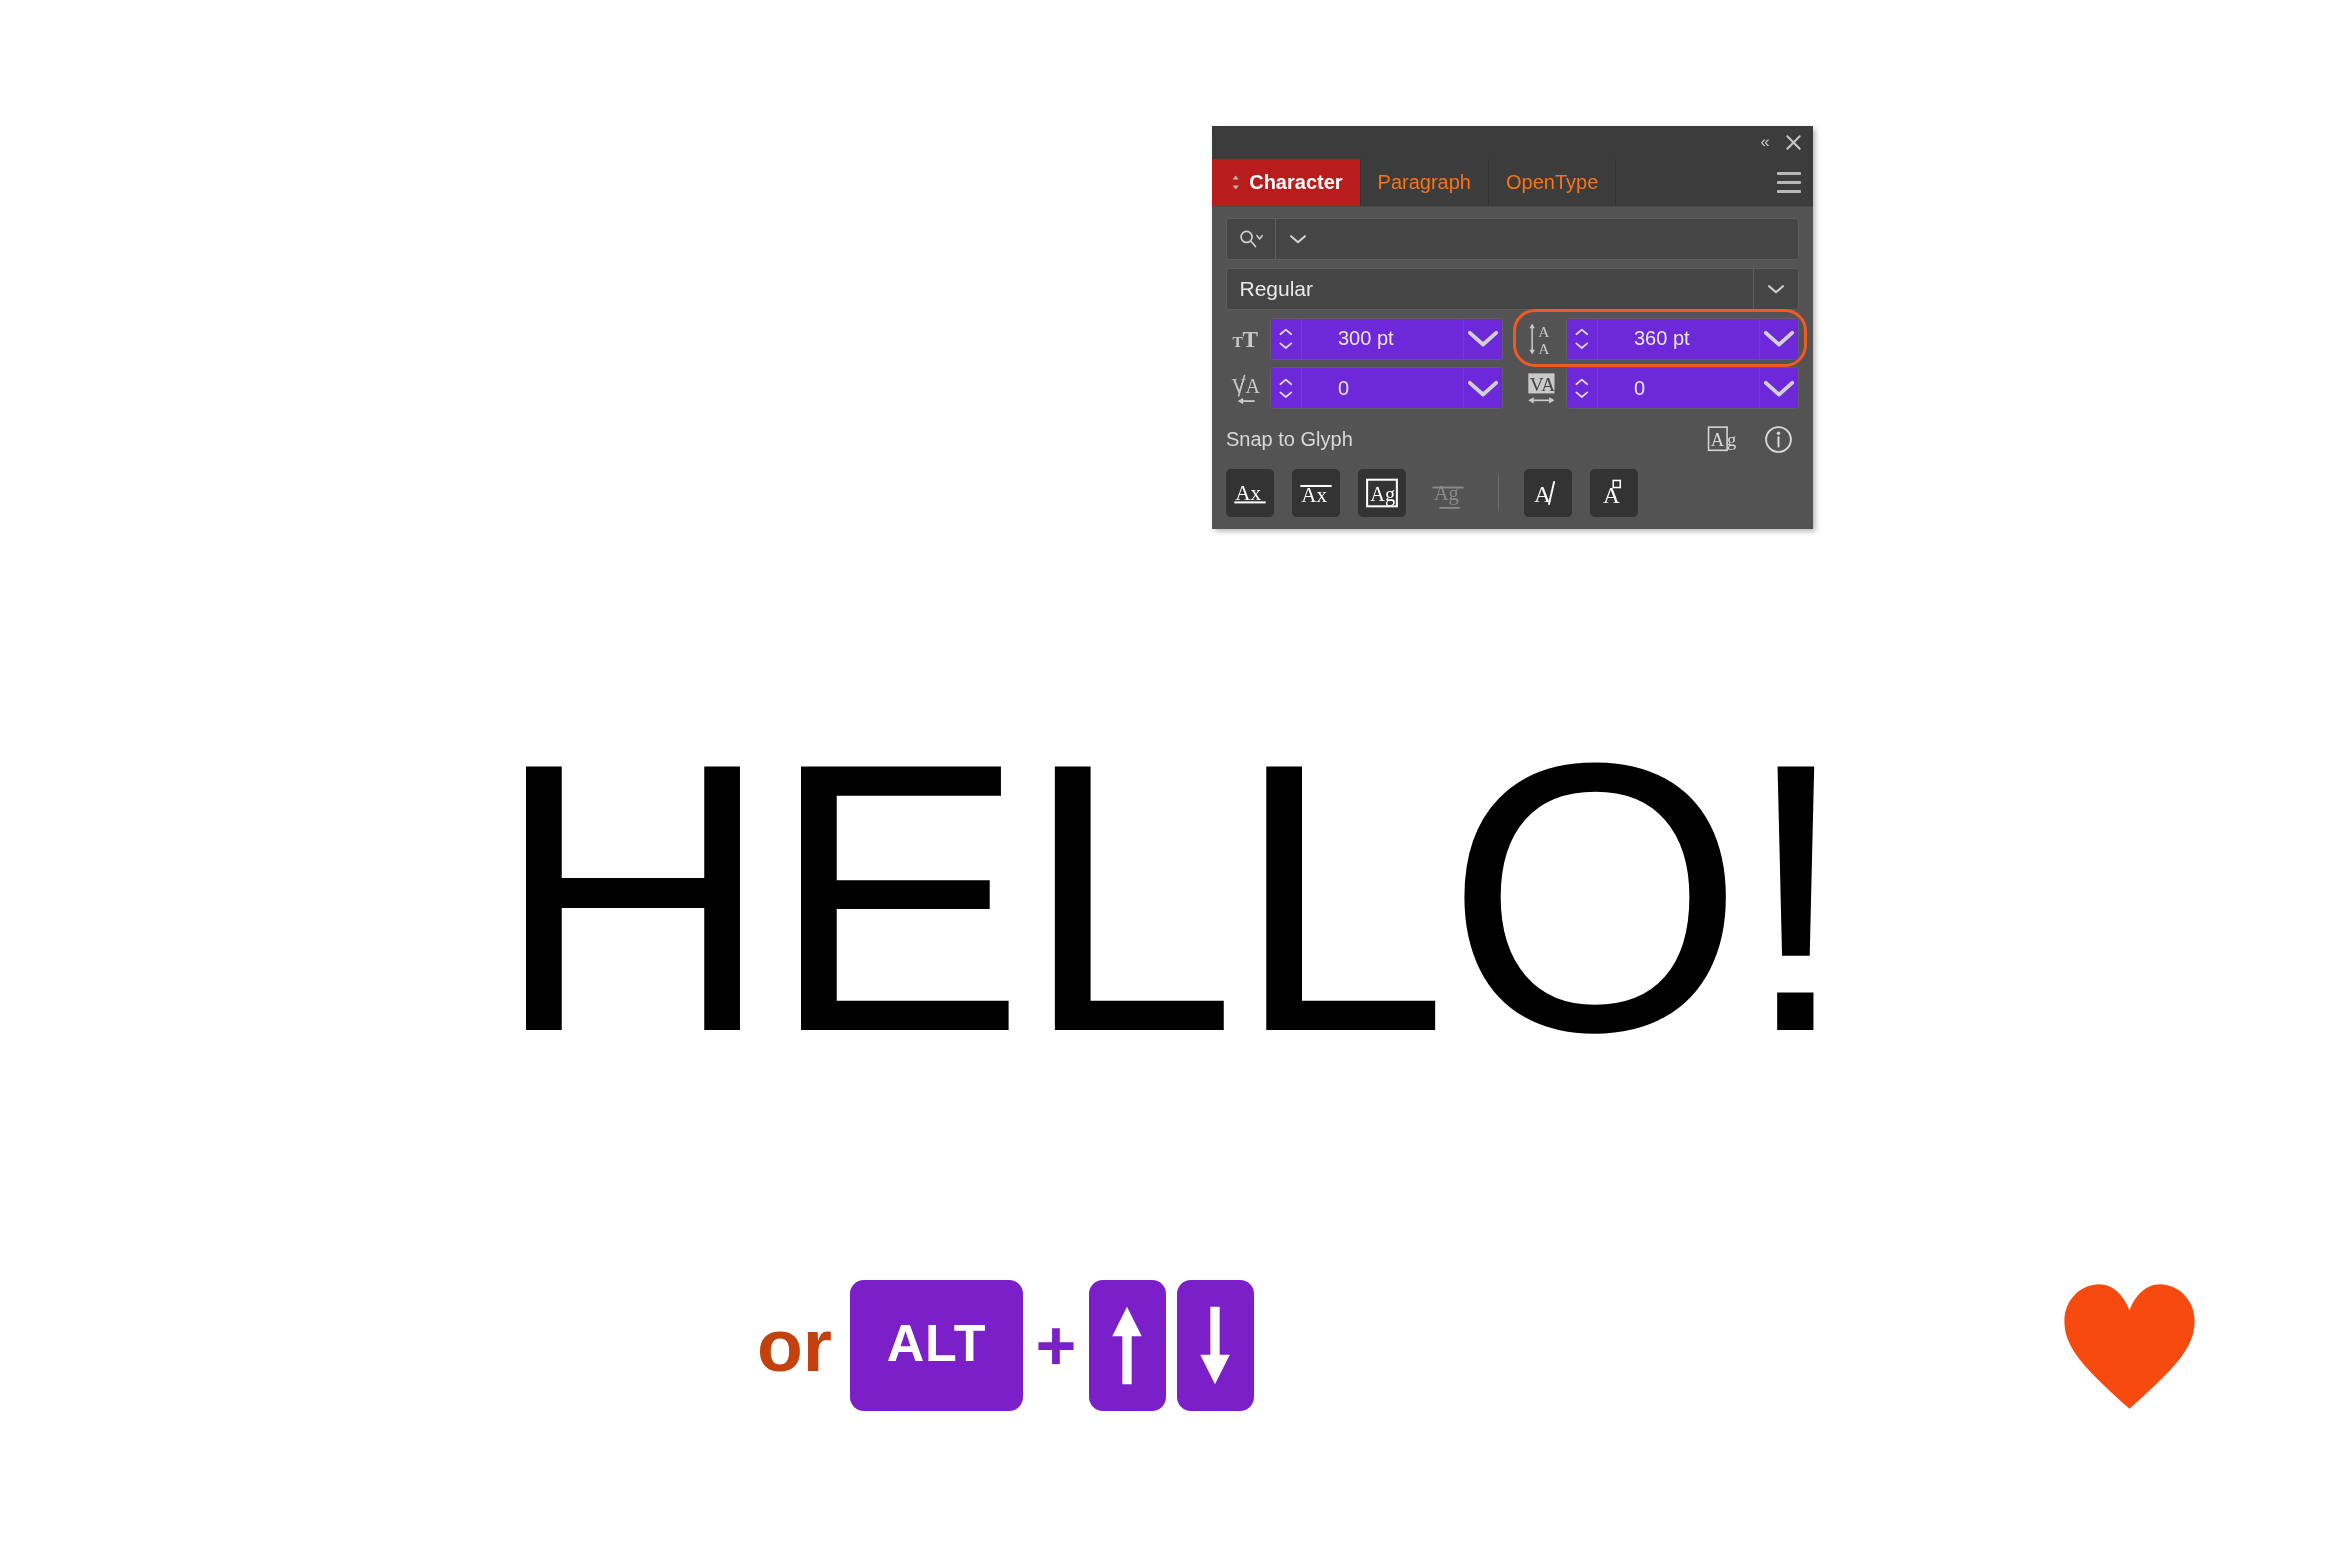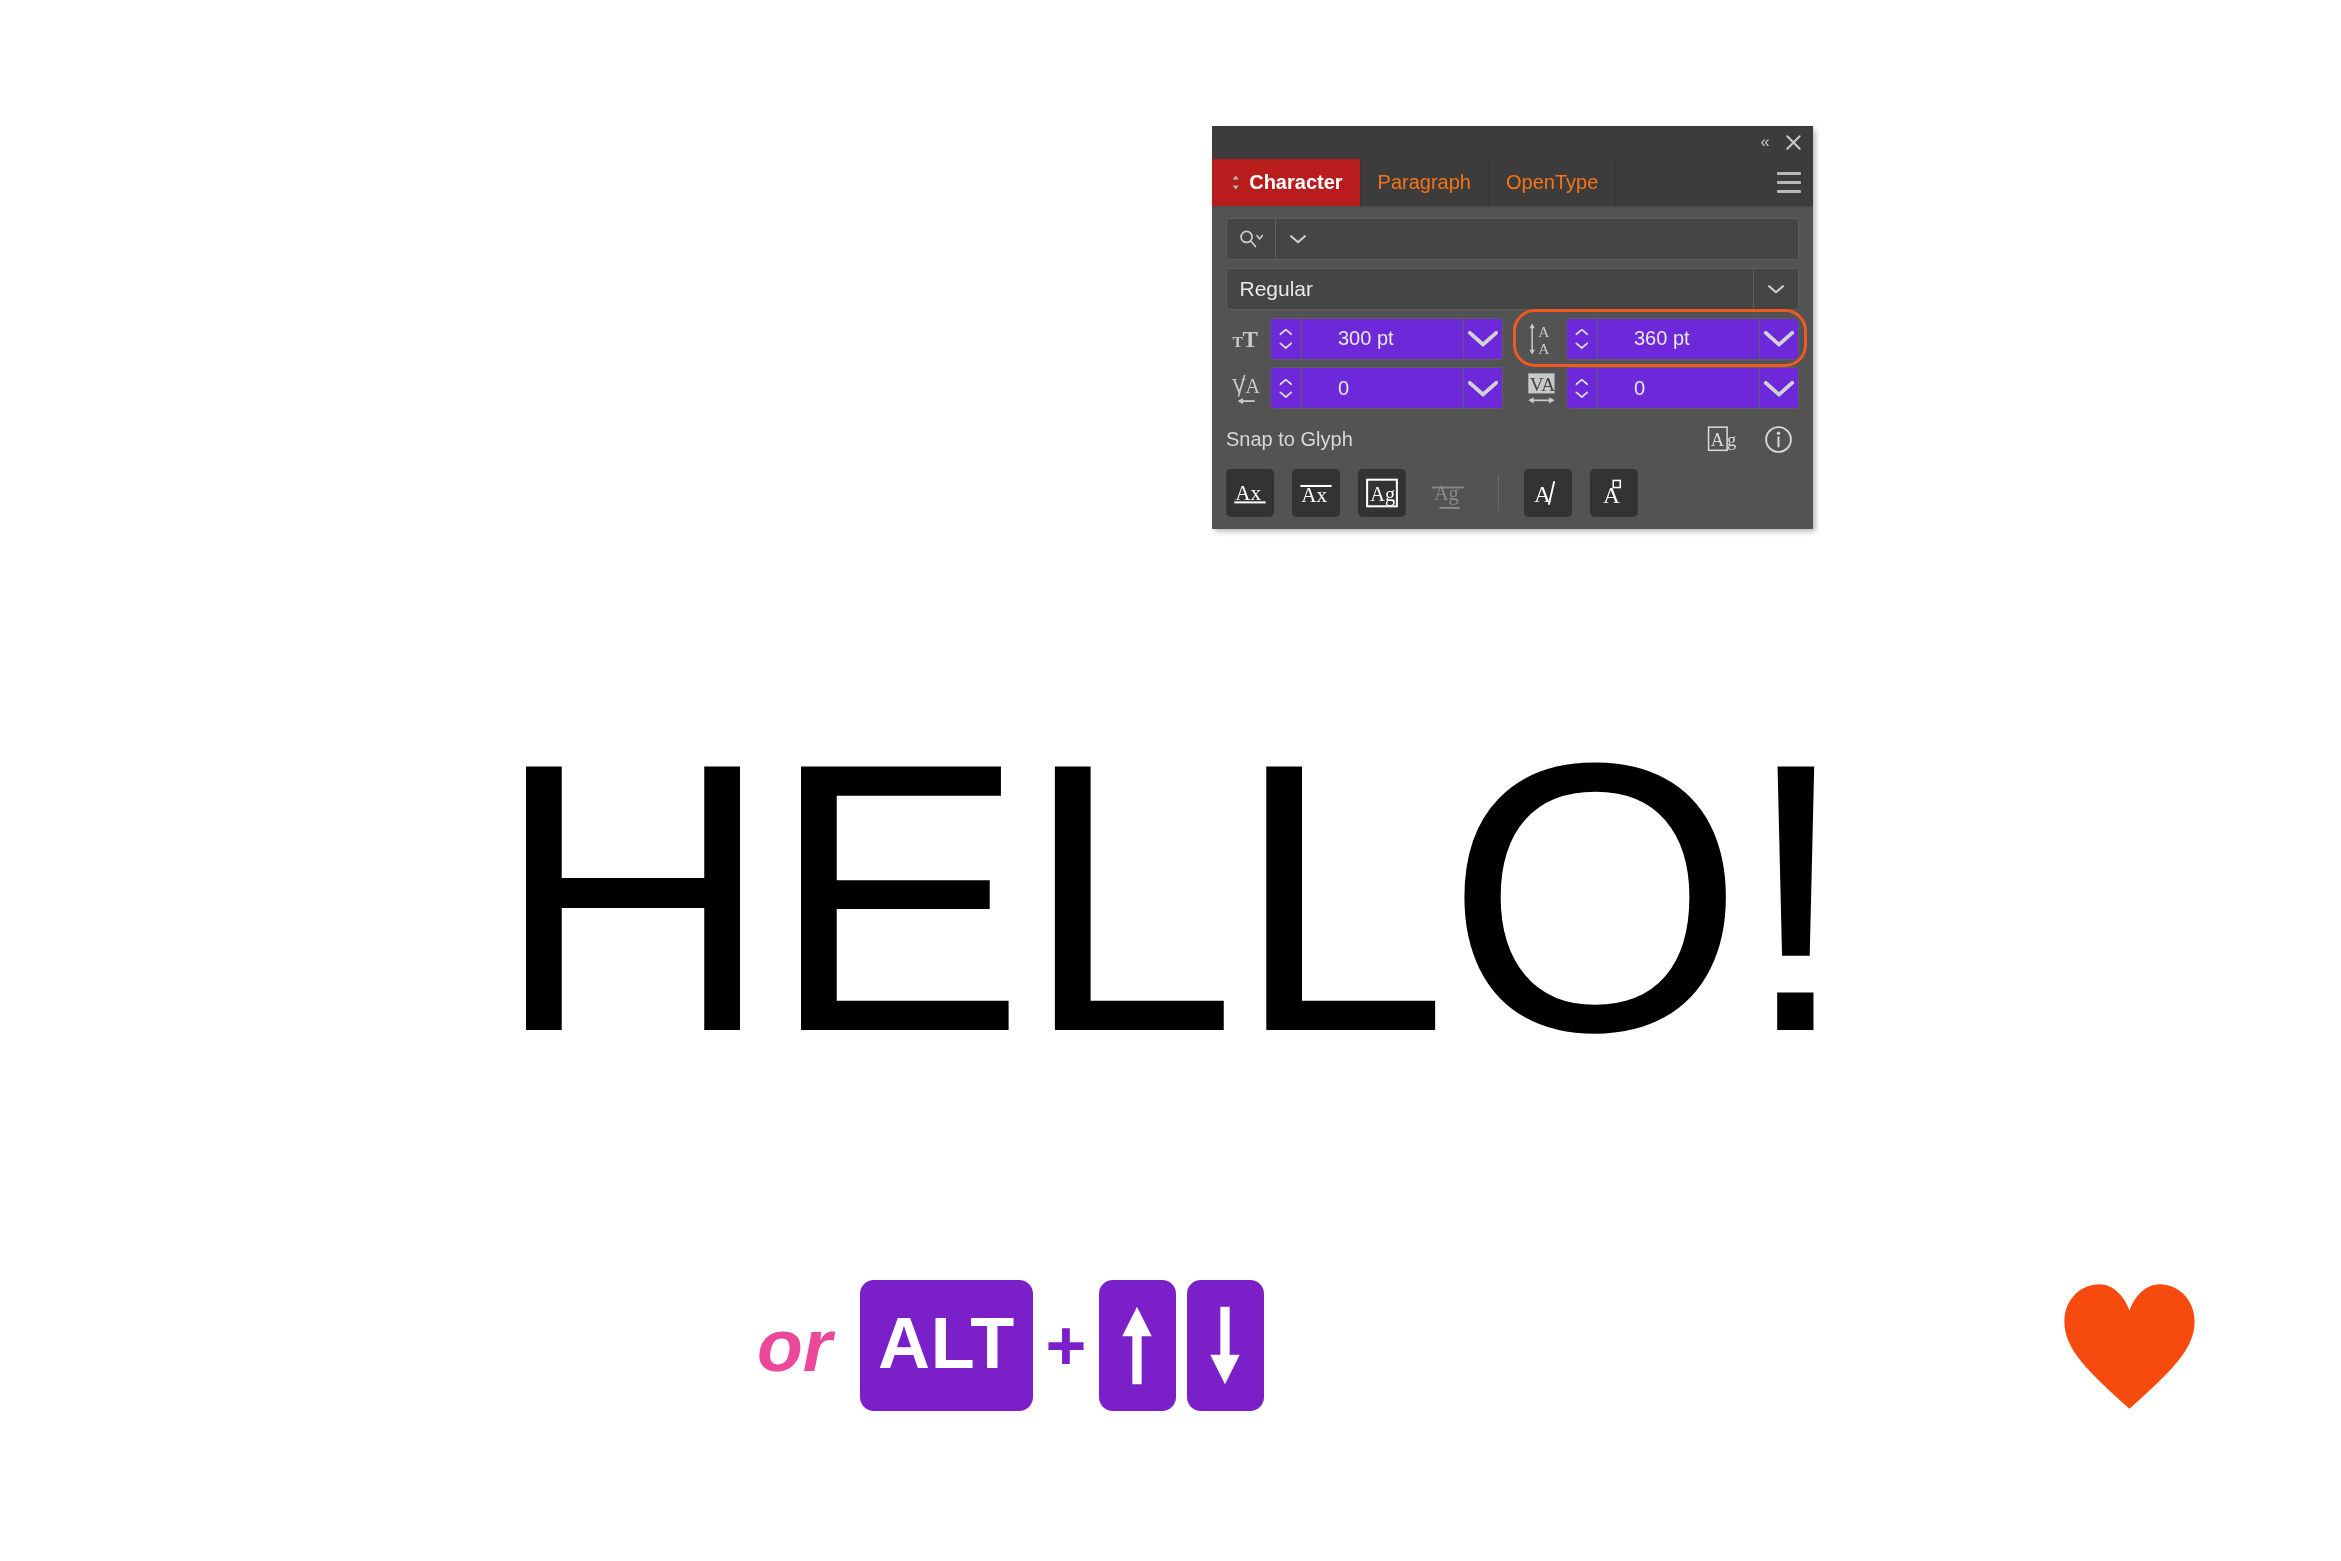--- a/index.html
+++ b/index.html
@@ -33,45 +33,44 @@
     left: 757px;
     top: 1280px;
     display: flex;
     align-items: center;
     gap: 0px;
     z-index: 1;
   }
   .hint-or {
     font-size: 75px;
     font-weight: 700;
-    color: #ec4899;
+    color: #c2410c;
     line-height: 1;
-    margin-right: 28px;
+    margin-right: 18px;
     font-family: "Liberation Sans", sans-serif;
-    font-style: italic;
   }
   .hint-plus {
     font-size: 70px;
     font-weight: 700;
     color: #7B1FC8;
     line-height: 1;
     margin: 0 12.5px;
     font-family: "Liberation Sans", sans-serif;
   }
   .key {
     background: #7B1FC8;
     border-radius: 14px;
     display: flex;
     align-items: center;
     justify-content: center;
     color: #ffffff;
     font-weight: 700;
     font-family: "Liberation Sans", sans-serif;
   }
-  .key-alt { width: 173px; height: 131px; font-size: 72px; letter-spacing: 0.8px; padding-bottom: 4.7px; }
+  .key-alt { width: 173px; height: 131px; font-size: 52px; letter-spacing: 0.8px; padding-bottom: 4.7px; }
   .key-arrow { width: 77px; height: 131px; }
   .key-arrow svg { width: 44px; height: 87px; display:block; }
 
   
   .heart {
     position: absolute;
     left: 2059px;
     top: 1280px;
     width: 141px; height: 133px;
     z-index: 1;

